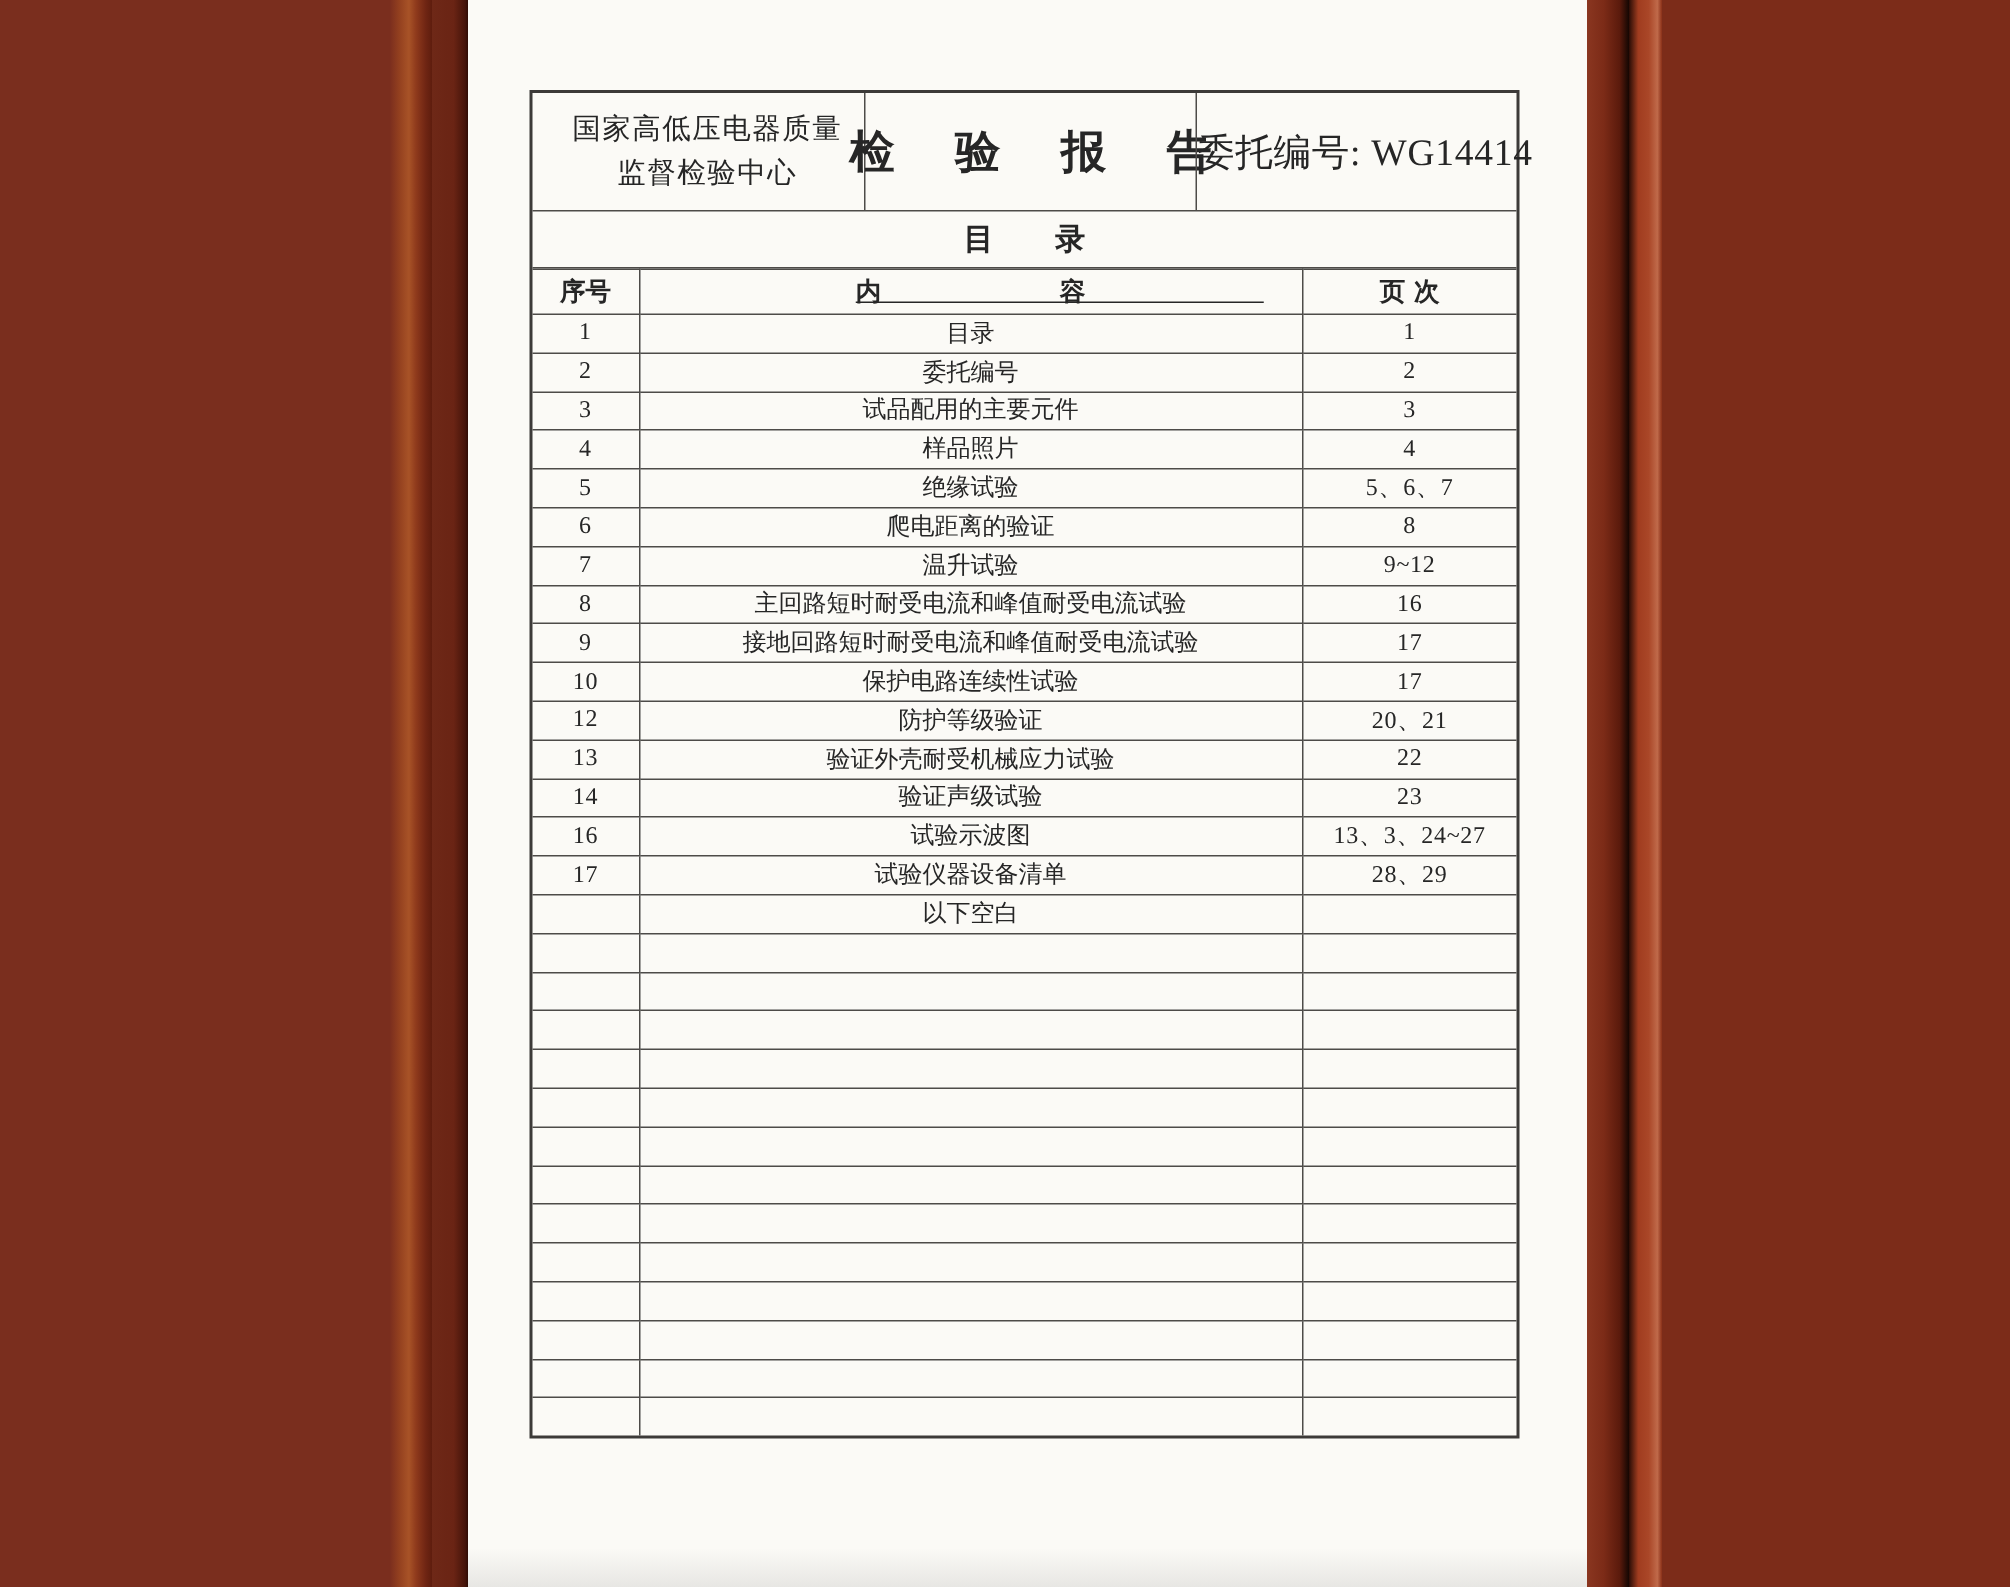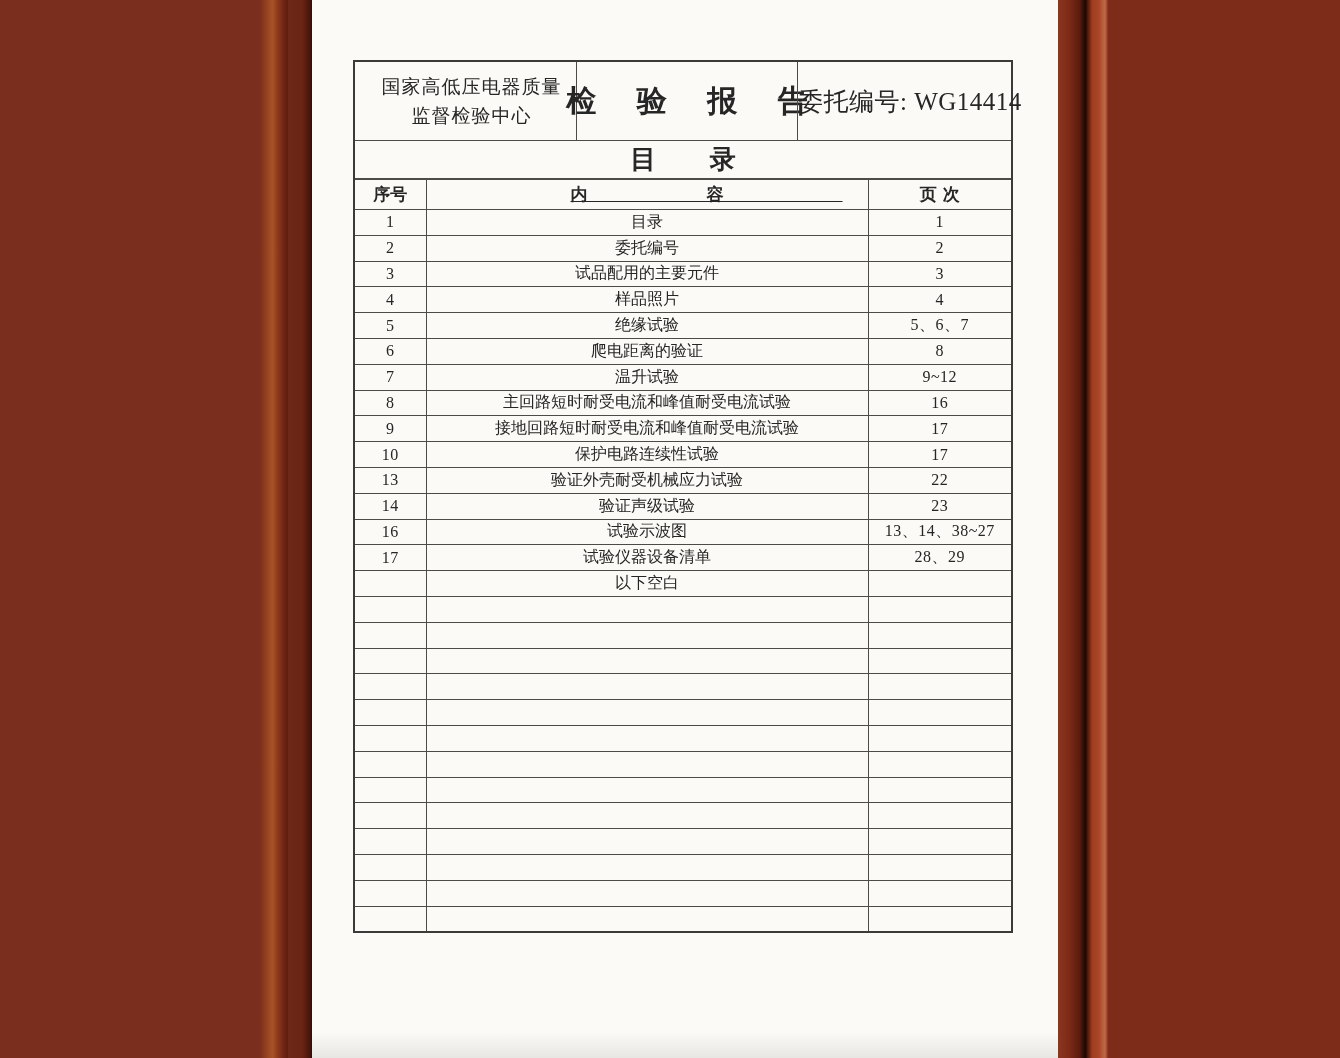--- a/index.html
+++ b/index.html
@@ -75,21 +75,21 @@
     white-space: nowrap;
   }
   .commission { font-size: 25px; letter-spacing: 0.5px; white-space: nowrap; }
 
   .toc-title-row {
     height: 37px;
     display: flex;
     align-items: center;
     justify-content: center;
     border-bottom: 1px solid #4d4b48;
-    font-size: 26px;
+    font-size: 20px;
     font-weight: bold;
     letter-spacing: 0.9em;
     text-indent: 0.9em;
   }
 
   table.toc {
     width: 100%;
     border-collapse: collapse;
     table-layout: fixed;
   }
@@ -203,33 +203,38 @@
         <td class="cell-no">9</td>
         <td class="cell-content">接地回路短时耐受电流和峰值耐受电流试验</td>
         <td class="cell-page">17</td>
       </tr>
       <tr>
         <td class="cell-no">10</td>
         <td class="cell-content">保护电路连续性试验</td>
         <td class="cell-page">17</td>
       </tr>
       <tr>
+        <td class="cell-no">12</td>
+        <td class="cell-content">防护等级验证</td>
+        <td class="cell-page">20、21</td>
+      </tr>
+      <tr>
         <td class="cell-no">13</td>
         <td class="cell-content">验证外壳耐受机械应力试验</td>
         <td class="cell-page">22</td>
       </tr>
       <tr>
         <td class="cell-no">14</td>
         <td class="cell-content">验证声级试验</td>
         <td class="cell-page">23</td>
       </tr>
       <tr>
         <td class="cell-no">16</td>
         <td class="cell-content">试验示波图</td>
-        <td class="cell-page">13、14、38~27</td>
+        <td class="cell-page">13、3、24~27</td>
       </tr>
       <tr>
         <td class="cell-no">17</td>
         <td class="cell-content">试验仪器设备清单</td>
         <td class="cell-page">28、29</td>
       </tr>
       <tr>
         <td class="cell-no"></td>
         <td class="cell-content">以下空白</td>
         <td class="cell-page"></td>

